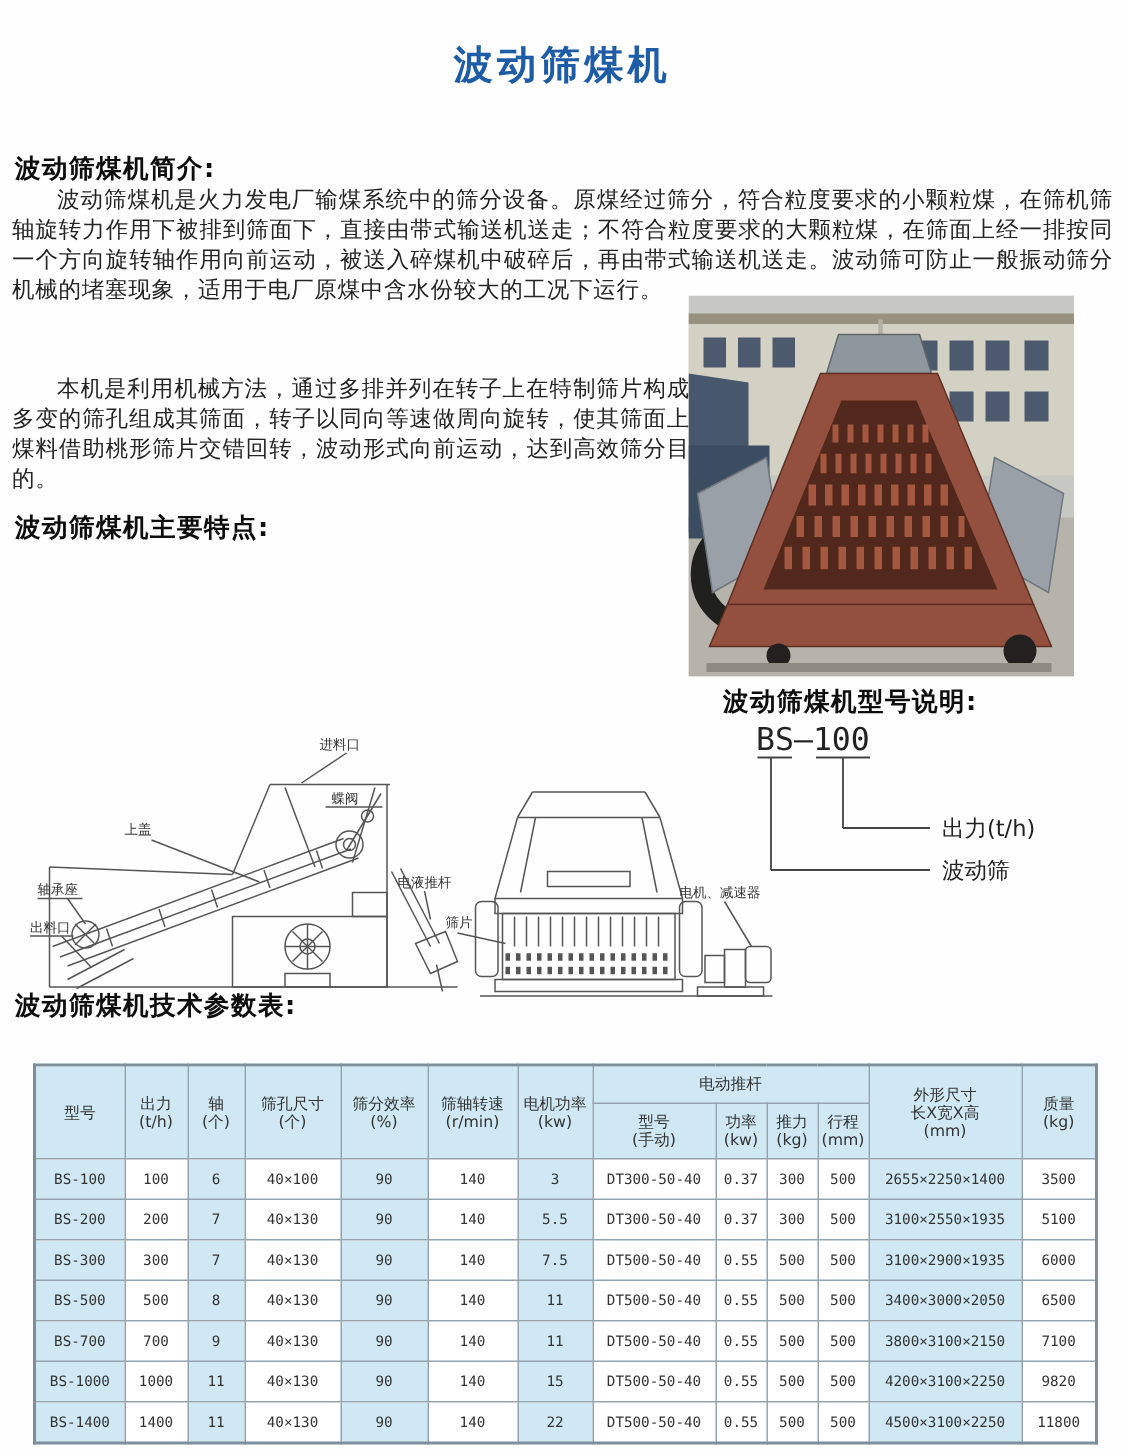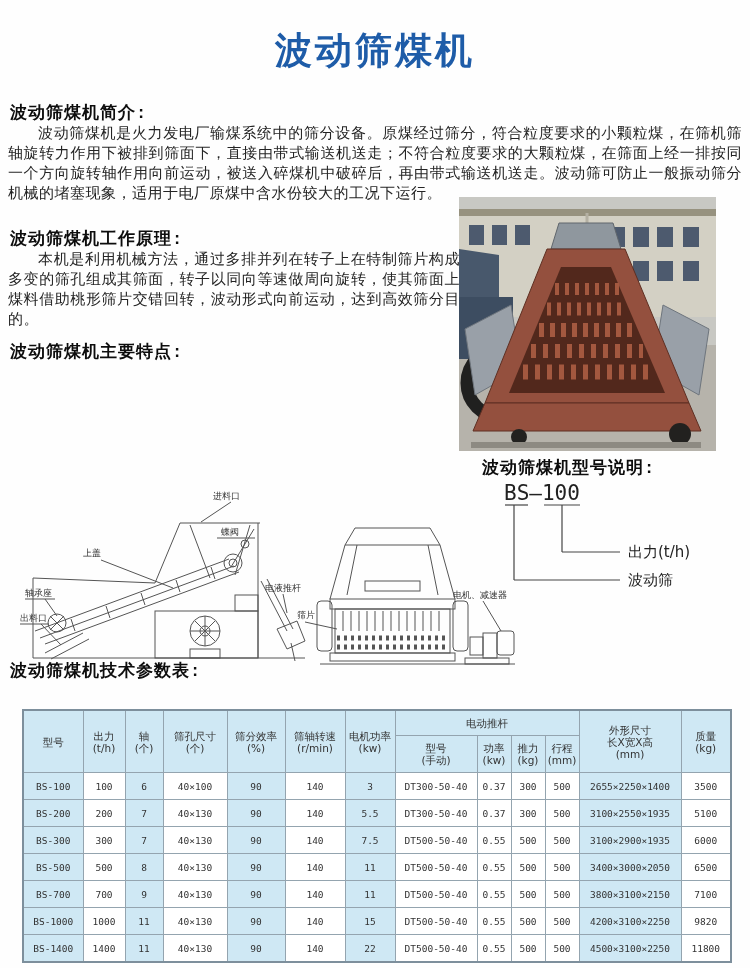--- a/index.html
+++ b/index.html
@@ -1,22 +1,22 @@
 <!DOCTYPE html>
 <html><head>
 <meta charset="utf-8">
 <style>
   html,body{margin:0;padding:0;background:#ffffff;}
   .page{position:relative;width:750px;height:968px;background:#fefefe;overflow:hidden;
         font-family:"DejaVu Sans","Liberation Sans",sans-serif;color:#1a1a1a;}
 
   .page-title{position:absolute;top:26px;left:0;width:100%;text-align:center;
-              font-size:37px;font-weight:bold;color:#1e5ca8;letter-spacing:3px;}
-
-  .sec-heading{position:absolute;font-size:17px;font-weight:bold;color:#0d0d0d;letter-spacing:1px;font-family:Liberation Mono, monospace;}
+              font-size:26px;font-weight:bold;color:#1e5ca8;letter-spacing:3px;}
+
+  .sec-heading{position:absolute;font-size:17px;font-weight:bold;color:#0d0d0d;letter-spacing:1px;}
   .para{position:absolute;font-size:15px;line-height:20px;text-align:justify;
         text-indent:2em;color:#242424;letter-spacing:0.5px;}
 
   #h-intro{top:101px;left:10px;}
   #p-intro{top:123px;left:8px;width:734px;}
   #h-principle{top:227px;left:10px;}
   #p-principle{top:249px;left:8px;width:452px;}
   #h-features{top:340px;left:10px;}
   #p-features{top:362px;left:8px;width:452px;}
   #h-structure{top:447px;left:10px;}
@@ -47,21 +47,20 @@
 </head>
 <body>
 
 <div class="page">
 
   <div class="page-title">波动筛煤机</div>
 
   <div class="sec-heading" id="h-intro">波动筛煤机简介:</div>
   <div class="para" id="p-intro">波动筛煤机是火力发电厂输煤系统中的筛分设备。原煤经过筛分，符合粒度要求的小颗粒煤，在筛机筛轴旋转力作用下被排到筛面下，直接由带式输送机送走；不符合粒度要求的大颗粒煤，在筛面上经一排按同一个方向旋转轴作用向前运动，被送入碎煤机中破碎后，再由带式输送机送走。波动筛可防止一般振动筛分机械的堵塞现象，适用于电厂原煤中含水份较大的工况下运行。</div>
 
-  <div class="sec-heading" id="h-principle">波动筛煤机工作原理:</div>
   <div class="para" id="p-principle">本机是利用机械方法，通过多排并列在转子上在特制筛片构成多变的筛孔组成其筛面，转子以同向等速做周向旋转，使其筛面上煤料借助桃形筛片交错回转，波动形式向前运动，达到高效筛分目的。</div>
 
   <div class="sec-heading" id="h-features">波动筛煤机主要特点:</div>
 
   <div class="sec-heading" id="h-model">波动筛煤机型号说明:</div>
   <div class="sec-heading" id="h-specs">波动筛煤机技术参数表:</div>
 
   <svg class="photo" viewBox="0 0 257 254">
     <rect x="0" y="0" width="257" height="254" fill="#c8c8c3"></rect>
 

